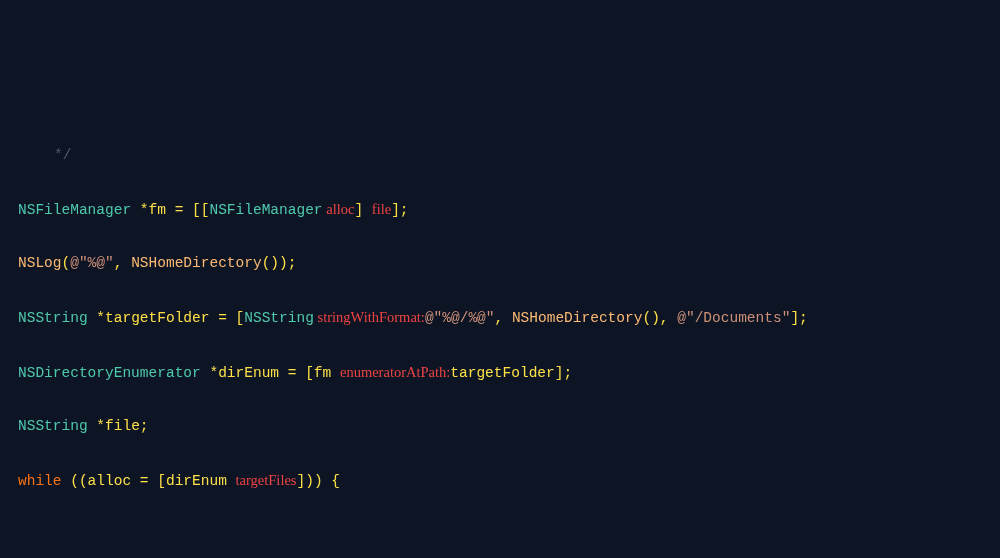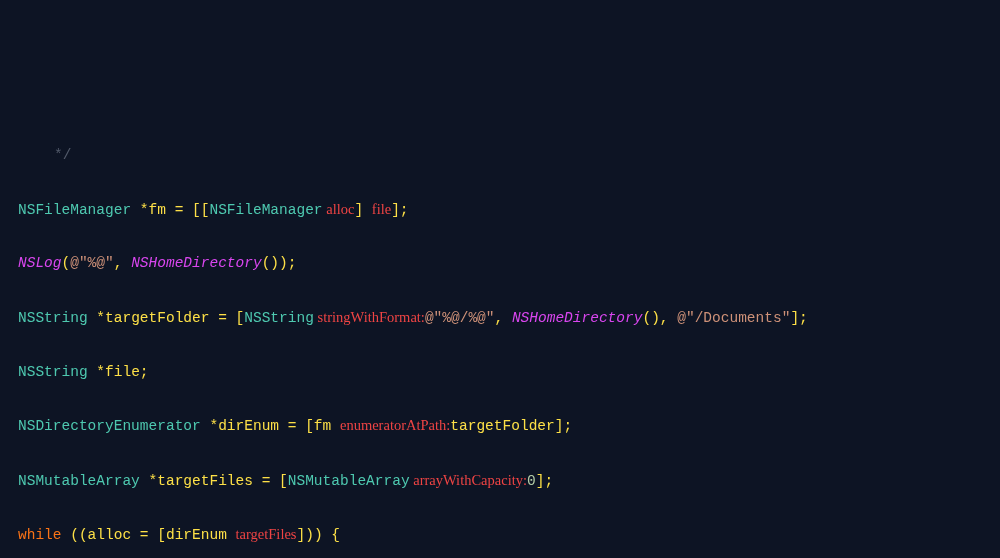--- a/index.html
+++ b/index.html
@@ -12,40 +12,39 @@
       padding: 8px 0 8px 18px;
       width: 1000px;
       height: 558px;
       overflow: hidden;
       white-space: pre;
     }
     .line { display: block; }
     .tk-comment { color: #525a6a; }
     .tk-type { color: #4ec9b0; }
     .tk-keyword { color: #f97316; }
-    .tk-funcname { color: #d946ef; font-style: italic; }
+    .tk-funcname { color: #fdba74; }
     .tk-string { color: #ce9178; }
     .tk-number { color: #b5cea8; }
     .tk-call { color: #ef4444; font-family: Liberation Serif, serif; }
     .tk-plain { color: #fde047; }
     .i1 { padding-left: 36px; }
   </style>
 </head>
 <body>
 
 
 
 <div>
 <span class="line i1"><span class="tk-comment">*/</span></span>
 <span class="line"><span class="tk-type">NSFileManager</span><span class="tk-plain"> *fm = [[</span><span class="tk-type">NSFileManager</span><span class="tk-call"> alloc</span><span class="tk-plain">] </span><span class="tk-call">file</span><span class="tk-plain">];</span></span>
 <span class="line"><span class="tk-funcname">NSLog</span><span class="tk-plain">(</span><span class="tk-string">@"%@"</span><span class="tk-plain">, </span><span class="tk-funcname">NSHomeDirectory</span><span class="tk-plain">());</span></span>
 <span class="line"><span class="tk-type">NSString</span><span class="tk-plain"> *targetFolder = [</span><span class="tk-type">NSString</span><span class="tk-call"> stringWithFormat:</span><span class="tk-string">@"%@/%@"</span><span class="tk-plain">, </span><span class="tk-funcname">NSHomeDirectory</span><span class="tk-plain">(), </span><span class="tk-string">@"/Documents"</span><span class="tk-plain">];</span></span>
+<span class="line"><span class="tk-type">NSDirectoryEnumerator</span><span class="tk-plain"> *dirEnum = [fm </span><span class="tk-call">enumeratorAtPath:</span><span class="tk-plain">targetFolder];</span></span>
 <span class="line"><span class="tk-type">NSString</span><span class="tk-plain"> *file;</span></span>
-<span class="line"><span class="tk-type">NSDirectoryEnumerator</span><span class="tk-plain"> *dirEnum = [fm </span><span class="tk-call">enumeratorAtPath:</span><span class="tk-plain">targetFolder];</span></span>
-<span class="line"><span class="tk-type">NSMutableArray</span><span class="tk-plain"> *targetFiles = [</span><span class="tk-type">NSMutableArray</span><span class="tk-call"> arrayWithCapacity:</span><span class="tk-number">0</span><span class="tk-plain">];</span></span>
 <span class="line"><span class="tk-keyword">while</span><span class="tk-plain"> ((alloc = [dirEnum </span><span class="tk-call">targetFiles</span><span class="tk-plain">])) {</span></span>
 
 
 
 
 
 
 
 
 

